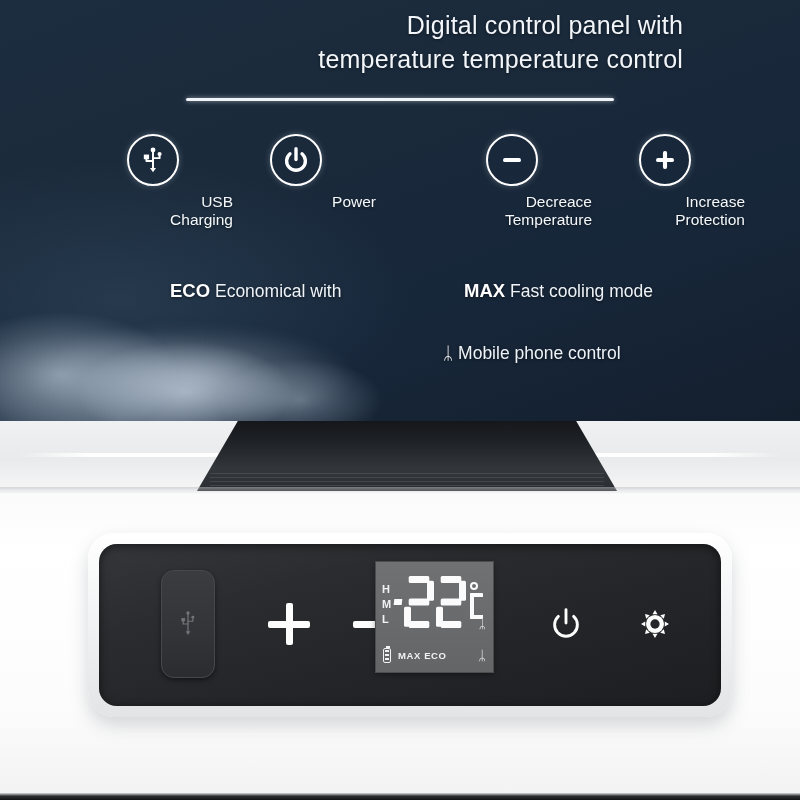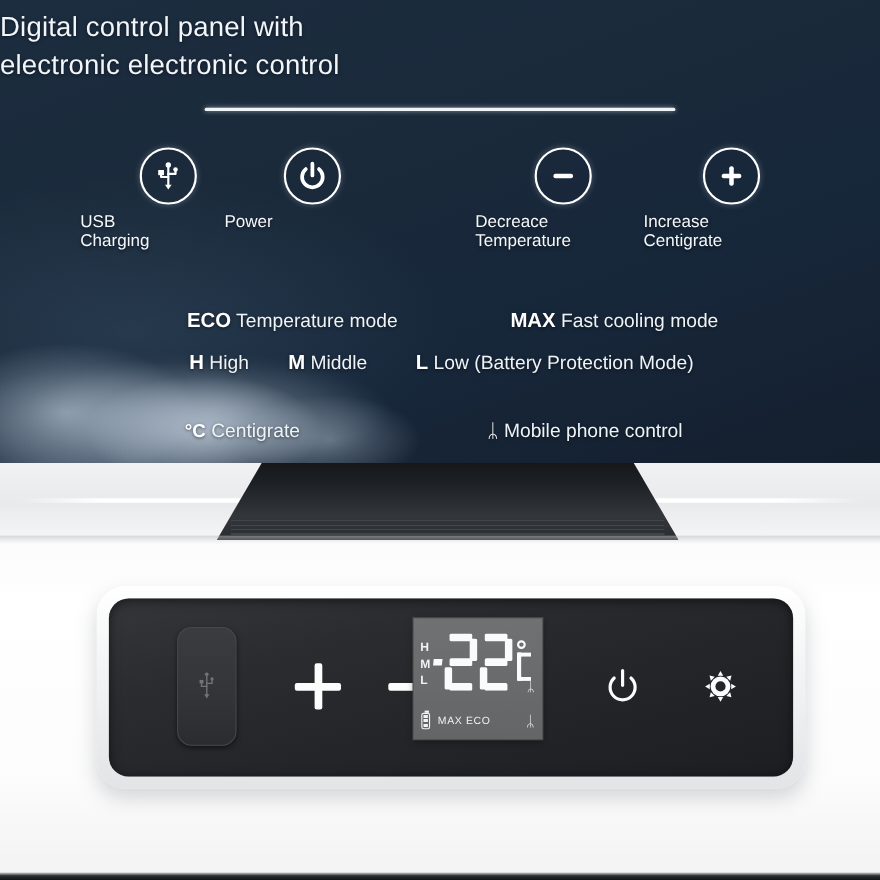--- a/index.html
+++ b/index.html
@@ -23,37 +23,37 @@
     overflow:hidden;
   }
   .info-panel .haze {
     position:absolute; left:-40px; bottom:-30px; width:460px; height:150px;
     background:radial-gradient(ellipse 230px 70px at 50% 50%, rgba(215,226,238,0.45) 0%, rgba(215,226,238,0) 72%);
     filter:blur(6px); pointer-events:none;
   }
 
   .title {
     position:absolute; left:0; top:8px; width:683px;
-    text-align:left; color:#f2f6fa;
+    text-align:right; color:#f2f6fa;
     font-size:25px; line-height:34px; font-weight:400;
     letter-spacing:0.2px;
     text-shadow:0 1px 3px rgba(0,0,0,0.5);
   }
   .divider {
     position:absolute; left:186px; top:98px; width:428px; height:3px;
     background:#eef4f8; border-radius:2px;
     box-shadow:0 0 5px rgba(255,255,255,0.55);
   }
 
   
   .icon-row {
     position:absolute; left:0; top:134px; width:800px; height:100px;
   }
   .icon-item {
-    position:absolute; top:0; text-align:left;
+    position:absolute; top:0; text-align:right;
     color:#f4f8fb; font-size:15.5px; line-height:18px;
     text-shadow:0 1px 3px rgba(0,0,0,0.55);
     width:160px;
   }
   .icon-circle {
     width:52px; height:52px; margin:0 auto 7px auto;
     border:2.4px solid #ffffff; border-radius:50%;
     display:flex; align-items:center; justify-content:center;
     box-shadow:0 0 6px rgba(255,255,255,0.25);
   }
@@ -202,21 +202,21 @@
   }
   .lcd-batt::before {
     content:""; position:absolute; left:2px; top:-3px; width:4px; height:2px;
     background:#f2f2f2;
   }
   .lcd-batt::after {
     content:""; position:absolute; left:1px; top:1px; right:1px; bottom:1px;
     background:repeating-linear-gradient(180deg,#f2f2f2 0 2.5px, transparent 2.5px 4px);
   }
   .lcd-maxeco {
-    color:#f2f2f2; font-size:9.5px; letter-spacing:0.6px; font-weight:normal;
+    color:#f2f2f2; font-size:9.5px; letter-spacing:0.6px; font-weight:bold;
     white-space:nowrap;
   }
   .lcd-bt-bot {
     margin-left:auto; color:#f0f0f0; font-size:13px; line-height:13px;
   }
 
   .btn-power, .btn-gear {
     position:absolute; top:48px; width:64px; height:64px;
     display:flex; align-items:center; justify-content:center;
   }
@@ -229,21 +229,21 @@
 </head>
 <body>
 
 <div id="page" data-name="product-infographic">
 
   <div class="info-panel" data-name="info-panel">
     <div class="haze" data-name="background-haze"></div>
 
     <div class="title" data-name="page-title">
       <div data-name="title-line-1">Digital control panel with</div>
-      <div data-name="title-line-2">electronic electronic control</div>
+      <div data-name="title-line-2">temperature temperature control</div>
     </div>
 
     <div class="divider" data-name="title-divider"></div>
 
     <div class="icon-row" data-name="feature-icon-row">
 
       <div class="icon-item" style="left:73px;" data-name="feature-usb-charging">
         <div class="icon-circle" data-name="usb-icon">
           <svg width="30" height="30" viewBox="0 0 32 32">
             <g fill="none" stroke="#ffffff" stroke-width="2.1" stroke-linecap="round" stroke-linejoin="round">
@@ -254,21 +254,21 @@
               <rect x="6.2" y="10.2" width="5.6" height="5.0" fill="#ffffff" stroke="none"></rect>
               <path d="M16 14 L23 14 L23 11.5"></path>
               <circle cx="23" cy="9.6" r="2.2" fill="#ffffff" stroke="none"></circle>
             </g>
           </svg>
         </div>
         <div class="icon-label" data-name="feature-label">USB
 Charging</div>
       </div>
 
-      <div class="icon-item" style="left:204px;" data-name="feature-power">
+      <div class="icon-item" style="left:216px;" data-name="feature-power">
         <div class="icon-circle" data-name="power-icon">
           <svg width="30" height="30" viewBox="0 0 32 32">
             <path d="M9.6 9.3 A10 10 0 1 0 22.4 9.3" fill="none" stroke="#ffffff" stroke-width="3.6" stroke-linecap="round"></path>
             <line x1="16" y1="4" x2="16" y2="15.5" stroke="#ffffff" stroke-width="3.6" stroke-linecap="round"></line>
           </svg>
         </div>
         <div class="icon-label" data-name="feature-label">Power</div>
       </div>
 
 
@@ -283,58 +283,40 @@
       </div>
 
       <div class="icon-item" style="left:585px;" data-name="feature-increase-temperature">
         <div class="icon-circle" data-name="plus-icon">
           <svg width="30" height="30" viewBox="0 0 32 32">
             <rect x="6.5" y="13.8" width="19" height="4.4" rx="2" fill="#ffffff"></rect>
             <rect x="13.8" y="6.5" width="4.4" height="19" rx="2" fill="#ffffff"></rect>
           </svg>
         </div>
         <div class="icon-label" data-name="feature-label">Increase
-Centigrate</div>
+Protection</div>
       </div>
 
     </div>
 
     <div class="mode-rows" data-name="legend-rows">
 
       <div class="mode-line" data-name="legend-row-modes">
         <span class="mode-seg" style="left:170px;" data-name="legend-eco">
           <span class="mode-key" data-name="legend-key">ECO</span>
-          <span data-name="legend-text">Temperature mode</span>
+          <span data-name="legend-text">Economical with</span>
         </span>
         <span class="mode-seg" style="left:444px;margin-left:20px;" data-name="legend-max">
           <span class="mode-key" data-name="legend-key">MAX</span>
           <span data-name="legend-text">Fast cooling mode</span>
         </span>
       </div>
 
-      <div class="mode-line" data-name="legend-row-levels">
-        <span class="mode-seg" style="left:172px;" data-name="legend-high">
-          <span class="mode-key" data-name="legend-key">H</span>
-          <span data-name="legend-text">High</span>
-        </span>
-        <span class="mode-seg" style="left:262px;" data-name="legend-middle">
-          <span class="mode-key" data-name="legend-key">M</span>
-          <span data-name="legend-text">Middle</span>
-        </span>
-        <span class="mode-seg" style="left:378px;" data-name="legend-low">
-          <span class="mode-key" data-name="legend-key">L</span>
-          <span data-name="legend-text">Low (Battery Protection Mode)</span>
-        </span>
-      </div>
 
       <div class="mode-line" style="margin-top:24px;" data-name="legend-row-units">
-        <span class="mode-seg" style="left:168px;" data-name="legend-centigrate">
-          <span class="mode-key small" data-name="legend-key">°C</span>
-          <span data-name="legend-text">Centigrate</span>
-        </span>
         <span class="mode-seg" style="left:443px;text-align:center;" data-name="legend-mobile-control">
           <span class="bt-glyph" data-name="bluetooth-icon">ᛦ</span>
           <span data-name="legend-text">Mobile phone  control</span>
         </span>
       </div>
 
     </div>
   </div>
 
   <div class="photo" data-name="product-photo">

